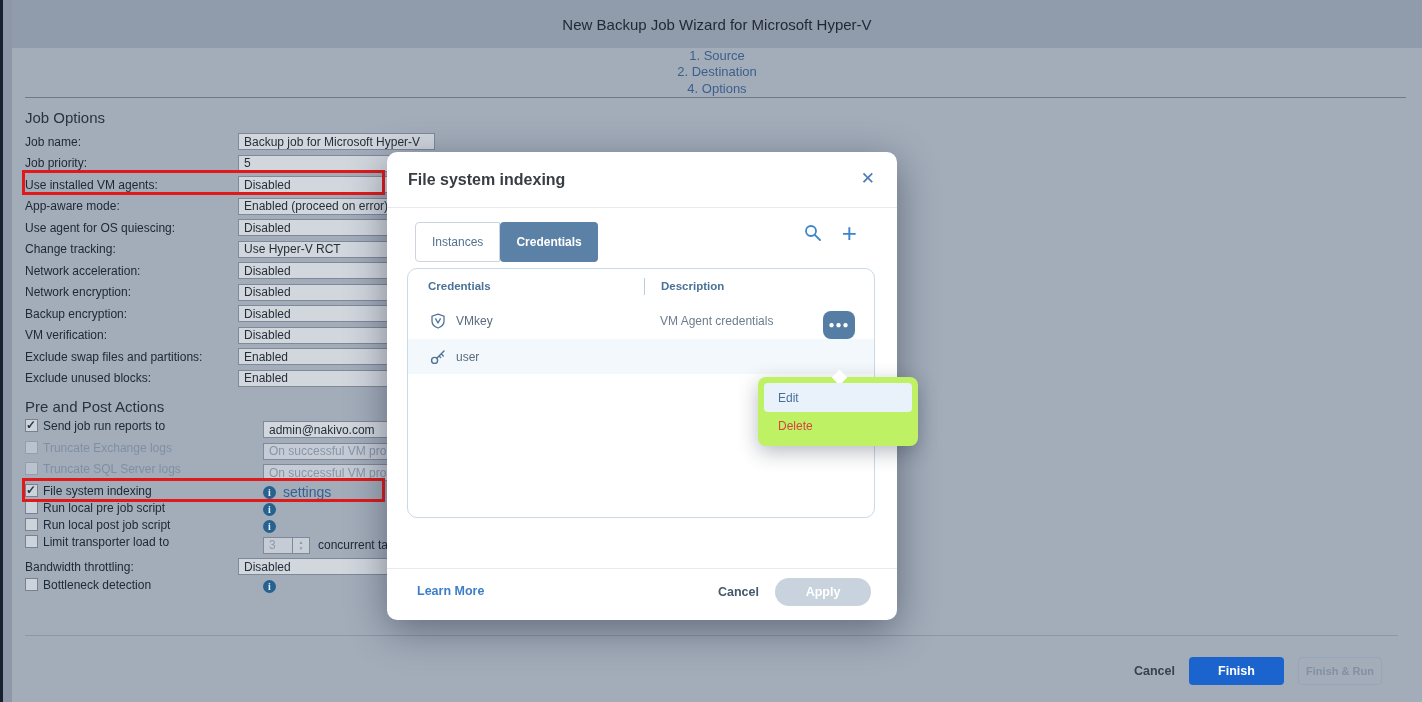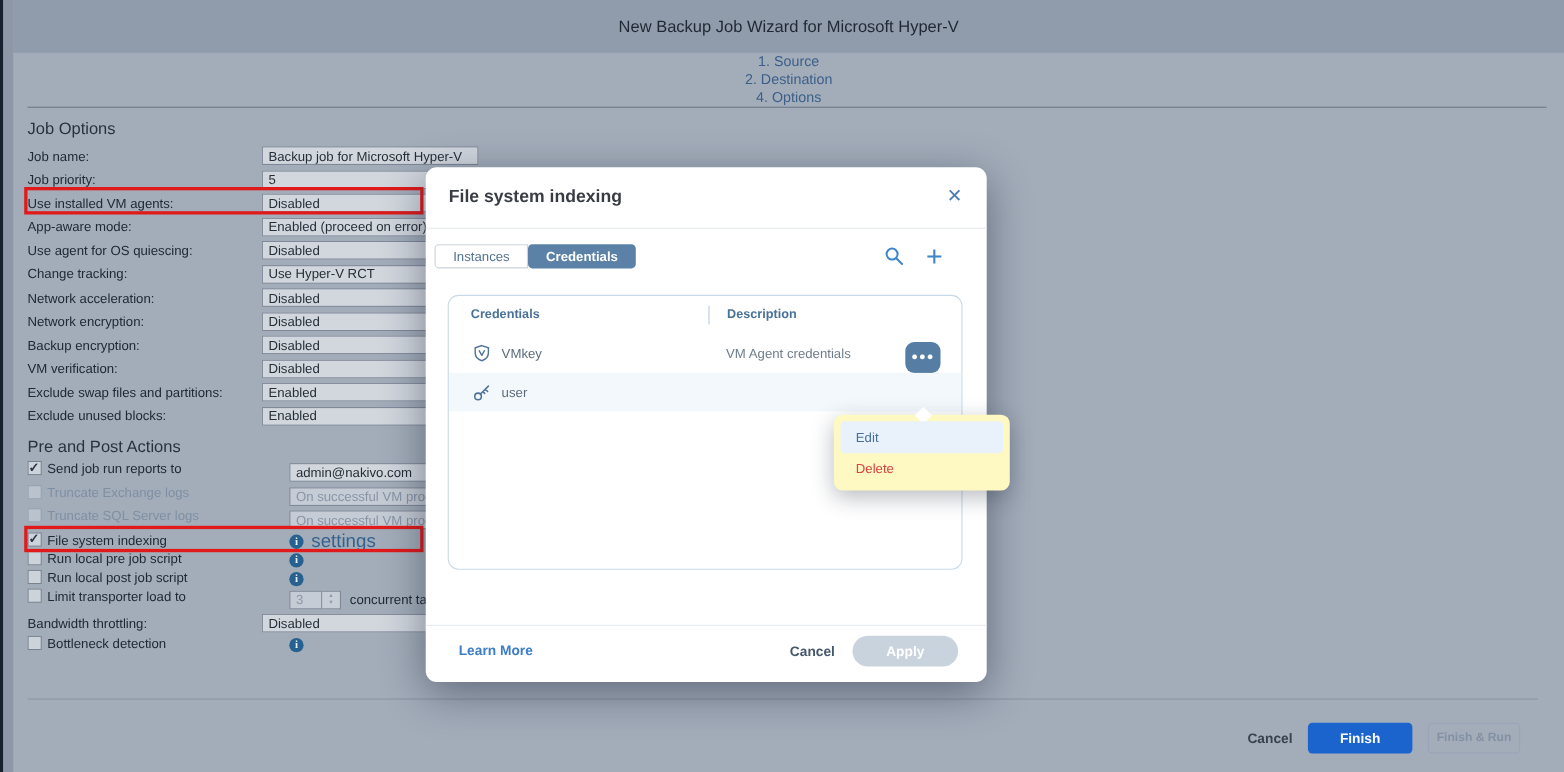--- a/index.html
+++ b/index.html
@@ -58,21 +58,21 @@
   .cb.dis { background:#b9c2cd; border-color:#939fae; }
   .clabel { font-size:12px; color:#202935; }
   .clabel.dis { color:#7f8fa3; }
   .cval-col { display:flex; align-items:center; margin-left:auto; width:202px; }
   .crow .fval.dis { color:#8795a7; background:#c6ccd5; }
   .info-ic {
     width:13px; height:13px; border-radius:50%; background:#27618f; color:#e8eef5;
     font-size:10px; font-weight:bold; font-family:"Liberation Serif", serif;
     display:flex; align-items:center; justify-content:center; flex:none; cursor:pointer;
   }
-  .set-link { font-size:17px; color:#35618f; margin-left:7px; cursor:pointer; }
+  .set-link { font-size:14px; color:#35618f; margin-left:7px; cursor:pointer; }
 
   .h-dt { margin-top:7px; height:23px; line-height:23px; }
   .dt-suffix { font-size:12px; color:#202935; margin-left:8px; }
   .fval.small { width:30px; color:#8e9aa9; background:#c6ccd5; }
 
   
   .redbox { position:absolute; border:3px solid #e01a1a; z-index:5; }
   .redbox.b1 { left:22px; top:170px; width:363px; height:25px; }
   .redbox.b2 { left:22px; top:478px; width:363px; height:24px; }
 
@@ -92,21 +92,21 @@
   
   .modal {
     position:absolute; left:387px; top:152px; width:510px; height:468px;
     background:#ffffff; border-radius:10px; z-index:20;
     box-shadow:0 10px 40px rgba(15,25,45,.45);
   }
   .m-head { position:relative; height:56px; border-bottom:1px solid #e7ebef; }
   .m-title { position:absolute; left:21px; top:19px; font-size:16px; font-weight:bold; color:#383d44; }
   .m-close { position:absolute; right:22px; top:16px; font-size:17px; color:#4d7cb4; cursor:pointer; }
 
-  .seg { position:absolute; left:8px; top:70px; display:flex; height:22px; }
+  .seg { position:absolute; left:28px; top:70px; display:flex; height:40px; }
   .seg-btn {
     padding:0 16px; display:flex; align-items:center; font-size:12px; cursor:pointer;
   }
   .seg-btn.inactive { background:#fff; border:1px solid #ccd4dc; border-radius:4px 0 0 4px; color:#54728f; }
   .seg-btn.active { background:#5b81a7; border-radius:4px; color:#fff; font-weight:bold; }
 
   .m-icons { position:absolute; top:72px; right:40px; display:flex; align-items:center; gap:20px; }
   .ic-search { width:18px; height:18px; cursor:pointer; }
   .ic-plus { font-size:26px; font-weight:300; color:#3d84c9; line-height:18px; cursor:pointer; }
 
@@ -134,21 +134,21 @@
   .m-foot-right { position:absolute; right:26px; top:426px; display:flex; align-items:center; gap:16px; }
   .m-cancel { font-size:12.5px; font-weight:bold; color:#46586c; cursor:pointer; }
   .btn-apply {
     width:96px; height:28px; background:#c9d3de; border:none; border-radius:14px;
     color:#fff; font-size:12.5px; font-weight:bold; font-family:"Liberation Sans",sans-serif; cursor:default;
   }
 
   
   .rowmenu {
     position:absolute; left:758px; top:377px; width:160px; z-index:30;
-    background:#fef9c3; border-radius:8px; box-shadow:0 6px 20px rgba(20,30,50,.3); padding:6px;
+    background:#bef264; border-radius:8px; box-shadow:0 6px 20px rgba(20,30,50,.3); padding:6px;
   }
   .rowmenu .notch {
     position:absolute; left:76px; top:-5px; width:11px; height:11px; background:#fff; transform:rotate(45deg);
   }
   .mi-edit {
     height:29px; background:#e9f2fb; border-radius:4px; display:flex; align-items:center;
     padding-left:14px; font-size:12px; color:#49709a; cursor:pointer; position:relative; z-index:1;
   }
   .mi-delete {
     height:28px; display:flex; align-items:center; padding-left:14px;

